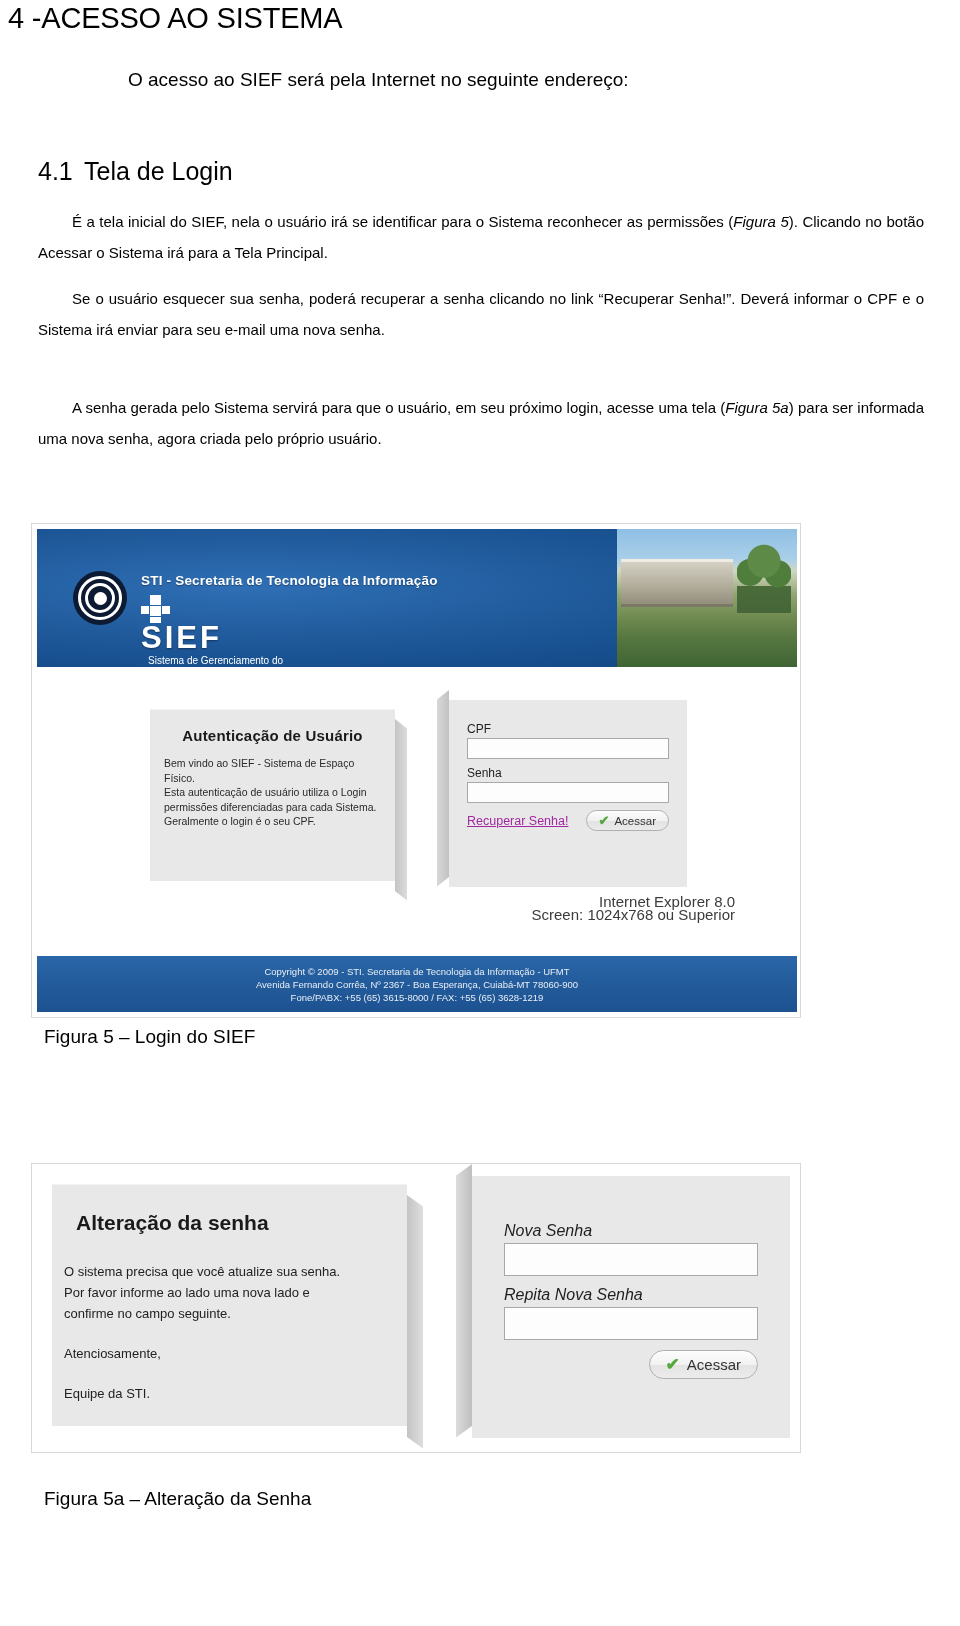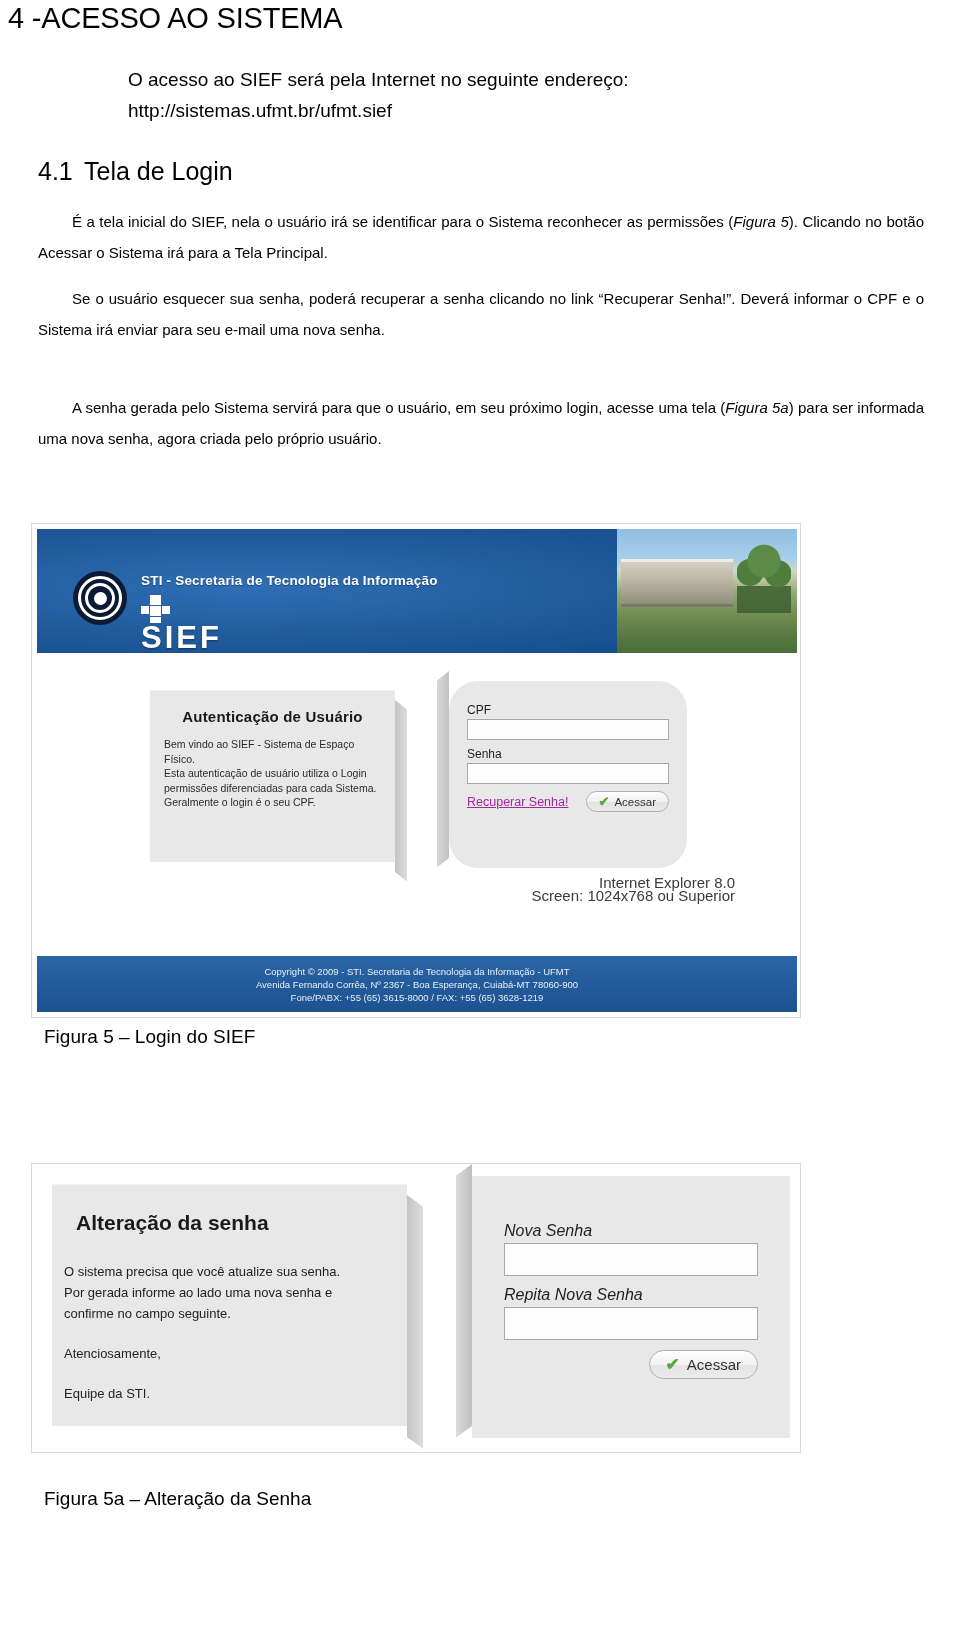--- a/index.html
+++ b/index.html
@@ -177,21 +177,21 @@
   .sief-sub {
     color: #ffffff;
     font-size: 10px;
     line-height: 11.5px;
     margin-left: 7px;
     margin-top: 2px;
   }
 
   .body-area {
     position: absolute;
-    left: 5px; top: 129px;
+    left: 5px; top: 148px;
     width: 760px; height: 296px;
     background: #ffffff;
   }
 
   
   .panel-left {
     position: absolute;
     background: #e8e8e8;
     border-top: 1px solid #f3f3f3;
   }
@@ -210,21 +210,21 @@
   }
   .f5-left-wedge {
     left: 358px; top: 47px;
     width: 12px; height: 172px;
     background: linear-gradient(to right, #c4c4c4, #dcdcdc);
     transform: skewY(38deg);
     transform-origin: top left;
   }
   .f5-right {
     left: 412px; top: 28px;
-    width: 238px; height: 187px; border-radius: 29px;
+    width: 238px; height: 187px;
   }
   .f5-right-wedge {
     left: 400px; top: 18px;
     width: 12px; height: 187px;
     background: linear-gradient(to right, #d8d8d8, #c2c2c2);
     transform: skewY(-38deg);
     transform-origin: top right;
   }
 
   .panel-title {
@@ -391,21 +391,20 @@
 </style>
 </head>
 <body>
 
 <div class="doc">
 
   <div class="h1">4 -ACESSO AO SISTEMA</div>
 
   <div class="intro">
     <div>O acesso ao SIEF será pela Internet no seguinte endereço:</div>
-    <div>http://sistemas.ufmt.br/ufmt.sief</div>
   </div>
 
   <div class="h2">
     <span class="num">4.1</span><span>Tela de Login</span>
   </div>
 
   <div class="para p1">
     <span class="ind"></span><span>É a tela inicial do SIEF, nela o usuário irá se identificar para o Sistema reconhecer as permissões (</span><em class="it">Figura 5</em><span>). Clicando no botão Acessar o Sistema irá para a Tela Principal.</span>
   </div>
 
@@ -493,21 +492,21 @@
 
   <div class="caption cap5">Figura 5 – Login do SIEF</div>
 
   <div class="shot shot5a">
 
     <div class="shadow-wedge f5a-left-wedge"></div>
     <div class="panel-left f5a-left">
       <div class="f5a-title">Alteração da senha</div>
       <div class="f5a-body">
         <div>O sistema precisa que você atualize sua senha.</div>
-        <div>Por gerada informe ao lado uma nova senha e</div>
+        <div>Por favor informe ao lado uma nova lado e</div>
         <div>confirme no campo seguinte.</div>
         <div style="height:19px"></div>
         <div>Atenciosamente,</div>
         <div style="height:19px"></div>
         <div>Equipe da STI.</div>
       </div>
     </div>
 
     <div class="shadow-wedge f5a-right-wedge"></div>
     <div class="panel-right f5a-right">

